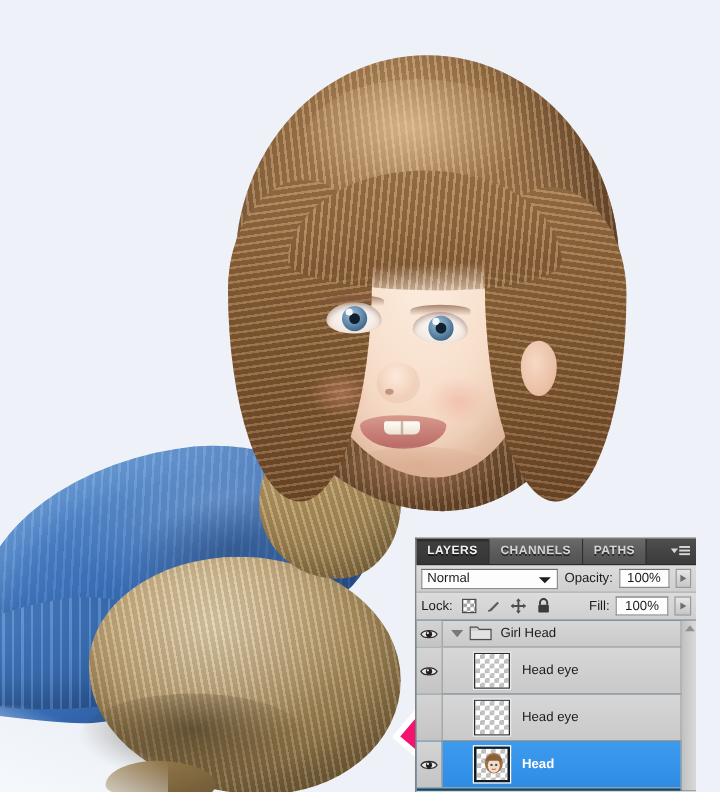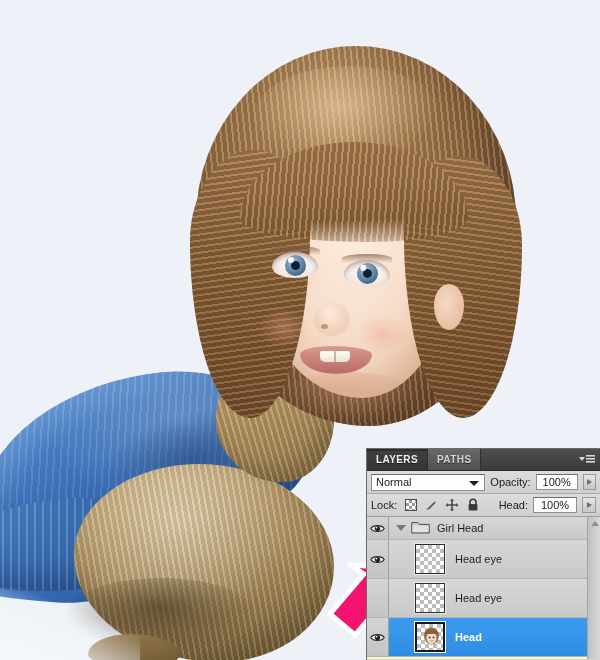--- a/index.html
+++ b/index.html
@@ -320,21 +320,21 @@
   
   #pink-arrow {
     position: absolute;
     left: 322px; top: 562px;
     width: 86px; height: 80px;
   }
 
   
   #layers-panel {
     position: absolute;
-    left: 366px; top: 448px;
+    left: 346px; top: 448px;
     width: 234px; height: 212px;
     background: #d4d4d4;
     border-top: 1px solid #6b6b6b;
     border-left: 1px solid #6b6b6b;
     font-size: 11px;
     color: #1c1c1c;
     overflow: hidden;
     z-index: 20;
   }
   .tabbar {
@@ -438,21 +438,21 @@
       linear-gradient(45deg, #9a9a9a 25%, #fff 25%, #fff 75%, #9a9a9a 75%);
     background-size: 6px 6px;
     background-position: 0 0, 3px 3px;
     cursor: pointer;
   }
   .lock-spacer { flex: 1; }
 
   .layer-list {
     position: relative;
     height: 142px;
-    background: #fef9c3;
+    background: #0c4a6e;
     overflow: hidden;
   }
   .layer-row {
     position: relative;
     display: flex;
     align-items: center;
     border-bottom: 1px solid #b4b4b4;
     background: linear-gradient(180deg, #d7d7d7, #c9c9c9);
     cursor: pointer;
   }
@@ -581,20 +581,23 @@
     <path d="M78 6 L80 44 L67 33 L33 73 L8 52 L42 12 L28 3 Z" fill="#f4136e" stroke="#ffffff" stroke-width="5" stroke-linejoin="round"></path>
   </svg>
 
   <div id="layers-panel">
 
     <div class="tabbar">
       <div class="tab active">
         <span>LAYERS</span>
       </div>
       <div class="tab">
+        <span>CHANNELS</span>
+      </div>
+      <div class="tab">
         <span>PATHS</span>
       </div>
       <div class="tab-spacer"></div>
       <div class="panel-menu">
         <svg width="16" height="12" viewBox="0 0 16 12">
           <polygon points="0,3 6,3 3,7" fill="#d8d8d8"></polygon>
           <rect x="7" y="1" width="9" height="1.6" fill="#d8d8d8"></rect>
           <rect x="7" y="4" width="9" height="1.6" fill="#d8d8d8"></rect>
           <rect x="7" y="7" width="9" height="1.6" fill="#d8d8d8"></rect>
         </svg>
@@ -623,21 +626,21 @@
         </svg>
         <svg class="lock-icon" viewBox="0 0 14 14">
           <path d="M7 0.5 L9 3 H7.8 V6.2 H11 V5 L13.5 7 L11 9 V7.8 H7.8 V11 H9 L7 13.5 L5 11 H6.2 V7.8 H3 V9 L0.5 7 L3 5 V6.2 H6.2 V3 H5 Z" fill="#4e4e4e"></path>
         </svg>
         <svg class="lock-icon" viewBox="0 0 14 14">
           <path d="M4 6 V4.2 a3 3 0 0 1 6 0 V6" fill="none" stroke="#3a3a3a" stroke-width="1.6"></path>
           <rect x="2.6" y="6" width="8.8" height="6.4" rx="1" fill="#3a3a3a"></rect>
         </svg>
       </div>
       <div class="lock-spacer"></div>
-      <div class="field-label">Head:</div>
+      <div class="field-label">Fill:</div>
       <div class="numbox">100%</div>
       <div class="stepper">
         <span class="tri"></span>
       </div>
     </div>
 
     <div class="layer-list">
 
       <div class="layer-row group">
         <div class="eye-cell">

